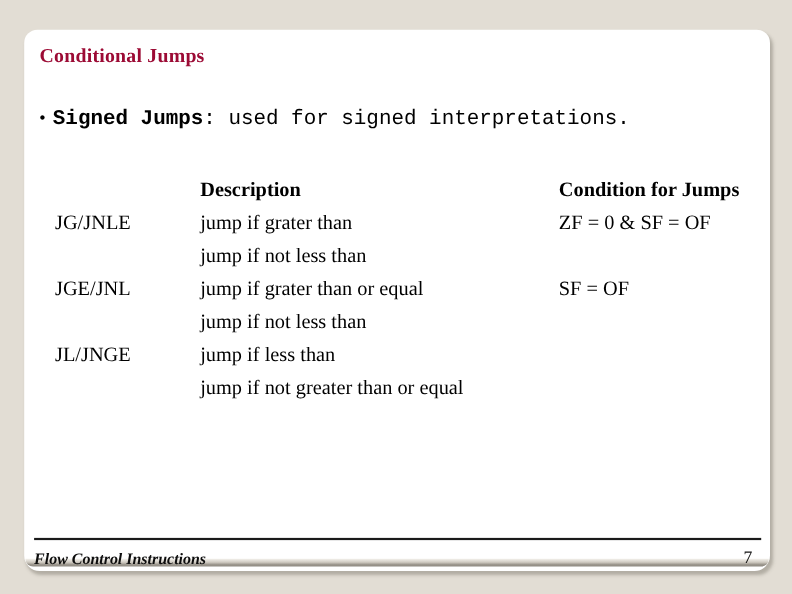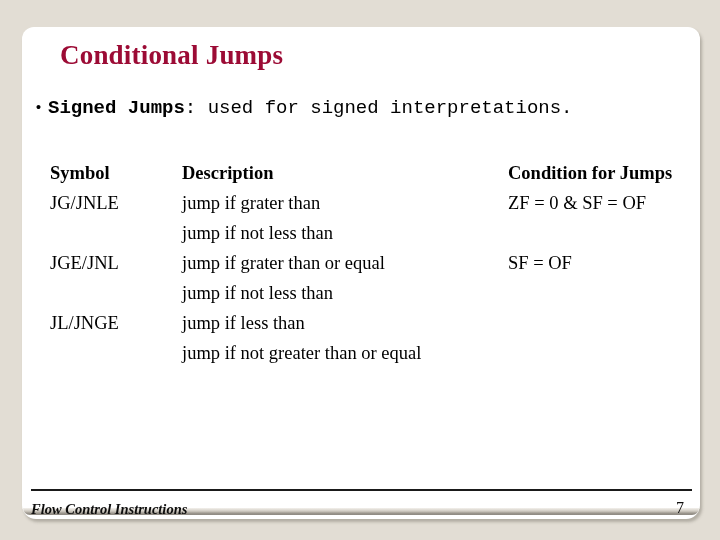--- a/index.html
+++ b/index.html
@@ -33,26 +33,25 @@
     background: #ffffff;
     border-radius: 12px 12px 14px 14px;
     box-shadow: 2px 3px 3px rgba(120,115,105,0.45);
   }
 
   
   #title {
     position: absolute;
     left: 36px;
     top: 40px;
-    font-size: 27px;
+    font-size: 18px;
     font-weight: bold;
     color: #9c0b35;
     letter-spacing: 0.2px;
     white-space: nowrap;
-    margin-left: 24px;
   }
 
   
   #bullet-line {
     position: absolute;
     left: 34px;
     top: 97px;
     font-size: 19px;
     color: #000000;
     white-space: nowrap;
@@ -137,21 +136,20 @@
   <div id="card"></div>
 
   <div id="title">Conditional Jumps</div>
 
   <div id="bullet-line">
     <span class="dot">•</span><span class="lead">Signed Jumps</span><span class="tail">: used for signed interpretations.</span>
   </div>
 
   <div id="jump-table">
     <div class="trow hdr">
-      <span class="cell c-sym">Symbol</span>
       <span class="cell c-desc">Description</span>
       <span class="cell c-cond">Condition for Jumps</span>
     </div>
 
     <div class="trow">
       <span class="cell c-sym">JG/JNLE</span>
       <span class="cell c-desc">jump if grater than</span>
       <span class="cell c-cond">ZF = 0 &amp; SF = OF</span>
     </div>
 

